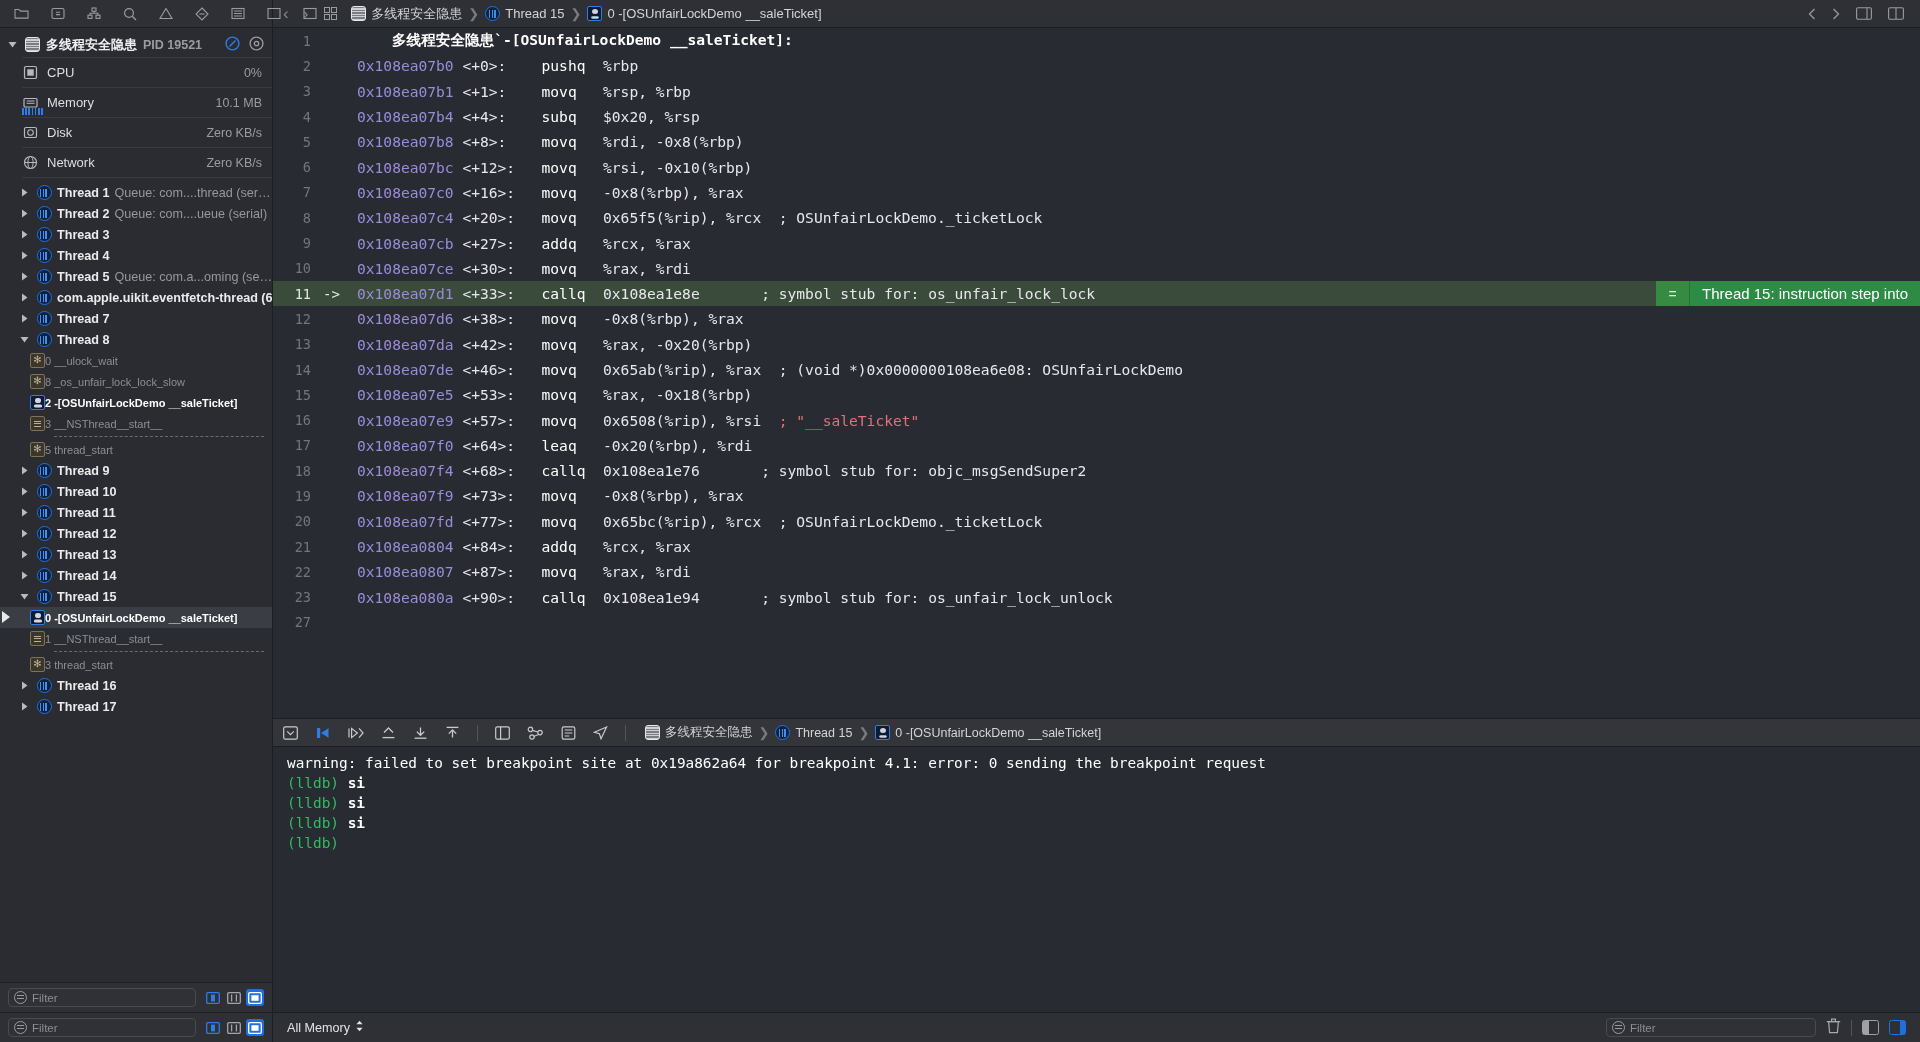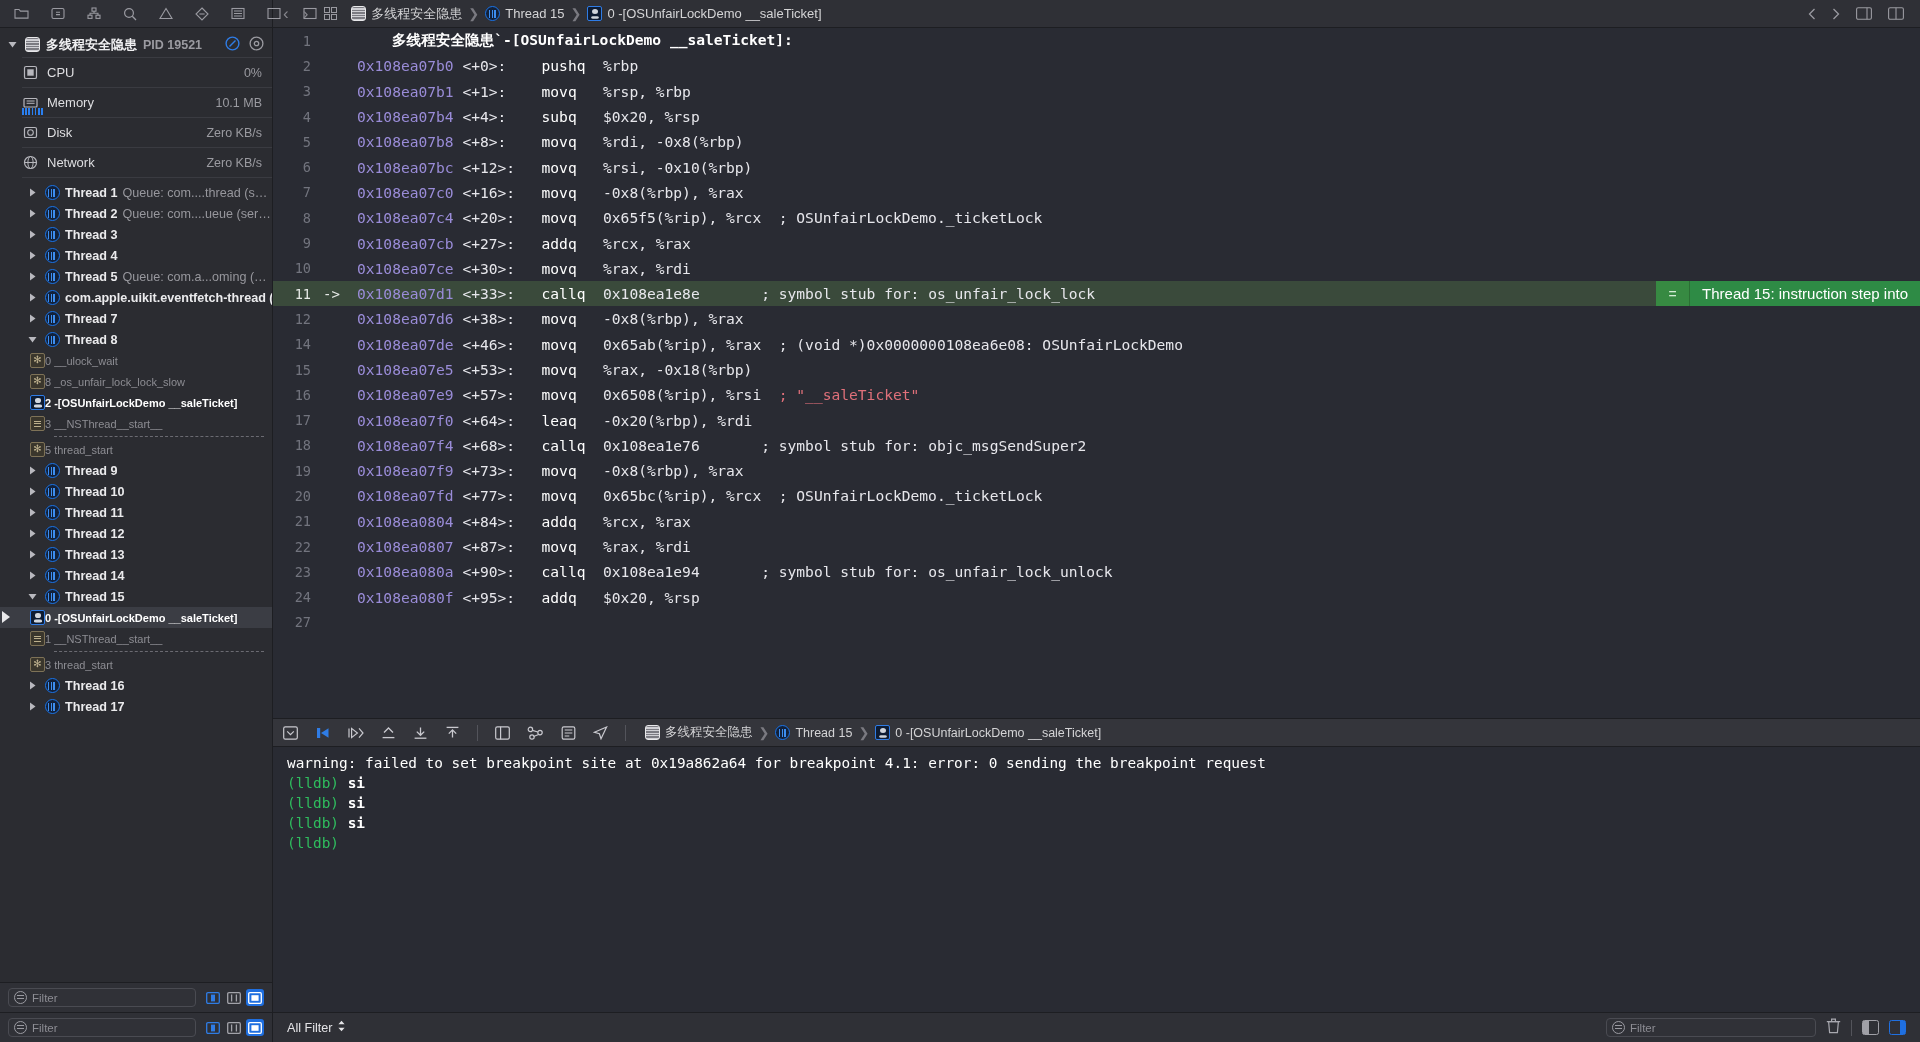--- a/index.html
+++ b/index.html
@@ -85,21 +85,21 @@
     padding: 0 10px 0 22px; font-size: 13px; color: #dedee1;
     position: relative;
   }
   .gauge-row .g-ico { width:17px; height:17px; margin-right:8px; flex:none; }
   .gauge-val { margin-left: auto; color: #9b9ba1; font-size: 12.5px; }
   .gauge-sep { height:1px; background:#3a3b41; margin-left:22px; }
   .spark { position:absolute; left: 22px; bottom: 2px; width: 22px; height: 7px;
            background: repeating-linear-gradient(90deg,#2a7ff0 0 1.6px,transparent 1.6px 3.2px); }
 
   .thread-row {
-    display: flex; align-items: center; height: 21px; padding-left: 26px;
+    display: flex; align-items: center; height: 21px; padding-left: 18px;
     font-size: 12.6px; color: #ebebed; gap: 5px; cursor: default;
   }
   .thread-row .tw { margin-right: 1px; }
   .th-name { font-weight: 700; white-space: nowrap; }
   .th-queue { color: #97979d; font-weight: 400; white-space: nowrap; overflow: hidden; text-overflow: ellipsis; }
   .frame-row {
     display: flex; align-items: center; height: 21px; padding-left: 30px;
     font-size: 11px; color: #b7b7bd; position: relative;
   }
   .frame-row.cur { color: #ffffff; font-weight: 700; }
@@ -630,31 +630,31 @@
           <div class="asm-line"><span class="ln">3</span><span class="ptr"></span><span><span class="addr">0x108ea07b1</span><span class="off"> &lt;+1&gt;:    </span><span class="mnem">movq  </span><span class="oper"> %rsp, %rbp</span></span></div>
           <div class="asm-line"><span class="ln">4</span><span class="ptr"></span><span><span class="addr">0x108ea07b4</span><span class="off"> &lt;+4&gt;:    </span><span class="mnem">subq  </span><span class="oper"> $0x20, %rsp</span></span></div>
           <div class="asm-line"><span class="ln">5</span><span class="ptr"></span><span><span class="addr">0x108ea07b8</span><span class="off"> &lt;+8&gt;:    </span><span class="mnem">movq  </span><span class="oper"> %rdi, -0x8(%rbp)</span></span></div>
           <div class="asm-line"><span class="ln">6</span><span class="ptr"></span><span><span class="addr">0x108ea07bc</span><span class="off"> &lt;+12&gt;:   </span><span class="mnem">movq  </span><span class="oper"> %rsi, -0x10(%rbp)</span></span></div>
           <div class="asm-line"><span class="ln">7</span><span class="ptr"></span><span><span class="addr">0x108ea07c0</span><span class="off"> &lt;+16&gt;:   </span><span class="mnem">movq  </span><span class="oper"> -0x8(%rbp), %rax</span></span></div>
           <div class="asm-line"><span class="ln">8</span><span class="ptr"></span><span><span class="addr">0x108ea07c4</span><span class="off"> &lt;+20&gt;:   </span><span class="mnem">movq  </span><span class="oper"> 0x65f5(%rip), %rcx</span></span><span class="cmt">  ; OSUnfairLockDemo._ticketLock</span></div>
           <div class="asm-line"><span class="ln">9</span><span class="ptr"></span><span><span class="addr">0x108ea07cb</span><span class="off"> &lt;+27&gt;:   </span><span class="mnem">addq  </span><span class="oper"> %rcx, %rax</span></span></div>
           <div class="asm-line"><span class="ln">10</span><span class="ptr"></span><span><span class="addr">0x108ea07ce</span><span class="off"> &lt;+30&gt;:   </span><span class="mnem">movq  </span><span class="oper"> %rax, %rdi</span></span></div>
           <div class="asm-line hl"><span class="ln">11</span><span class="ptr">-&gt;</span><span><span class="addr">0x108ea07d1</span><span class="off"> &lt;+33&gt;:   </span><span class="mnem">callq </span><span class="oper"> 0x108ea1e8e</span></span><span class="cmt">       ; symbol stub for: os_unfair_lock_lock</span></div>
           <div class="asm-line"><span class="ln">12</span><span class="ptr"></span><span><span class="addr">0x108ea07d6</span><span class="off"> &lt;+38&gt;:   </span><span class="mnem">movq  </span><span class="oper"> -0x8(%rbp), %rax</span></span></div>
+          <div class="asm-line"><span class="ln">13</span><span class="ptr"></span><span><span class="addr">0x108ea07da</span><span class="off"> &lt;+42&gt;:   </span><span class="mnem">movq  </span><span class="oper"> %rax, -0x20(%rbp)</span></span></div>
           <div class="asm-line"><span class="ln">14</span><span class="ptr"></span><span><span class="addr">0x108ea07de</span><span class="off"> &lt;+46&gt;:   </span><span class="mnem">movq  </span><span class="oper"> 0x65ab(%rip), %rax</span></span><span class="cmt">  ; (void *)0x0000000108ea6e08: OSUnfairLockDemo</span></div>
           <div class="asm-line"><span class="ln">15</span><span class="ptr"></span><span><span class="addr">0x108ea07e5</span><span class="off"> &lt;+53&gt;:   </span><span class="mnem">movq  </span><span class="oper"> %rax, -0x18(%rbp)</span></span></div>
           <div class="asm-line"><span class="ln">16</span><span class="ptr"></span><span><span class="addr">0x108ea07e9</span><span class="off"> &lt;+57&gt;:   </span><span class="mnem">movq  </span><span class="oper"> 0x6508(%rip), %rsi</span></span><span class="cmt-str">  ; "__saleTicket"</span></div>
           <div class="asm-line"><span class="ln">17</span><span class="ptr"></span><span><span class="addr">0x108ea07f0</span><span class="off"> &lt;+64&gt;:   </span><span class="mnem">leaq  </span><span class="oper"> -0x20(%rbp), %rdi</span></span></div>
           <div class="asm-line"><span class="ln">18</span><span class="ptr"></span><span><span class="addr">0x108ea07f4</span><span class="off"> &lt;+68&gt;:   </span><span class="mnem">callq </span><span class="oper"> 0x108ea1e76</span></span><span class="cmt">       ; symbol stub for: objc_msgSendSuper2</span></div>
           <div class="asm-line"><span class="ln">19</span><span class="ptr"></span><span><span class="addr">0x108ea07f9</span><span class="off"> &lt;+73&gt;:   </span><span class="mnem">movq  </span><span class="oper"> -0x8(%rbp), %rax</span></span></div>
           <div class="asm-line"><span class="ln">20</span><span class="ptr"></span><span><span class="addr">0x108ea07fd</span><span class="off"> &lt;+77&gt;:   </span><span class="mnem">movq  </span><span class="oper"> 0x65bc(%rip), %rcx</span></span><span class="cmt">  ; OSUnfairLockDemo._ticketLock</span></div>
           <div class="asm-line"><span class="ln">21</span><span class="ptr"></span><span><span class="addr">0x108ea0804</span><span class="off"> &lt;+84&gt;:   </span><span class="mnem">addq  </span><span class="oper"> %rcx, %rax</span></span></div>
           <div class="asm-line"><span class="ln">22</span><span class="ptr"></span><span><span class="addr">0x108ea0807</span><span class="off"> &lt;+87&gt;:   </span><span class="mnem">movq  </span><span class="oper"> %rax, %rdi</span></span></div>
           <div class="asm-line"><span class="ln">23</span><span class="ptr"></span><span><span class="addr">0x108ea080a</span><span class="off"> &lt;+90&gt;:   </span><span class="mnem">callq </span><span class="oper"> 0x108ea1e94</span></span><span class="cmt">       ; symbol stub for: os_unfair_lock_unlock</span></div>
-          <div class="asm-line"><span class="ln">24</span><span class="ptr"></span><span><span class="addr">0x108ea080f</span><span class="off"> &lt;+95&gt;:   </span><span class="mnem">addq  </span><span class="oper"> $0x20, %rsp</span></span></div>
           <div class="asm-line"><span class="ln">27</span><span class="ptr"></span></div>
           <div class="step-banner" style="top: 253px;">
             <span class="step-eq">=</span>
             <span class="step-txt">Thread 15: instruction step into</span>
           </div>
         </div>
 
       <div class="dbgbar">
         <span class="dbg-ico">
             <svg width="15" height="14" viewBox="0 0 15 14">
@@ -770,21 +770,21 @@
             <svg width="14" height="12" viewBox="0 0 14 12">
               <rect x="0.7" y="0.7" width="12.6" height="10.6" rx="1.2" fill="none" stroke="#ffffff" stroke-width="1.3"></rect>
               <rect x="3.4" y="3.2" width="7.2" height="5.6" fill="#ffffff"></rect>
             </svg>
           </span>
       </div>
     </div>
 
     <div class="bb-mid">
       <span class="allout">
-        <span>All Filter</span>
+        <span>All Memory</span>
         <span><svg width="9" height="12" viewBox="0 0 9 12">
               <path d="M4.5 0.8L7.6 4.2H1.4zM4.5 11.2L1.4 7.8h6.2z" fill="currentColor"></path>
             </svg></span>
       </span>
     </div>
 
     <div class="bb-right">
       <div class="bb-filter">
         <span class="fil-circ"></span>
         <span class="filter-ph">Filter</span>

